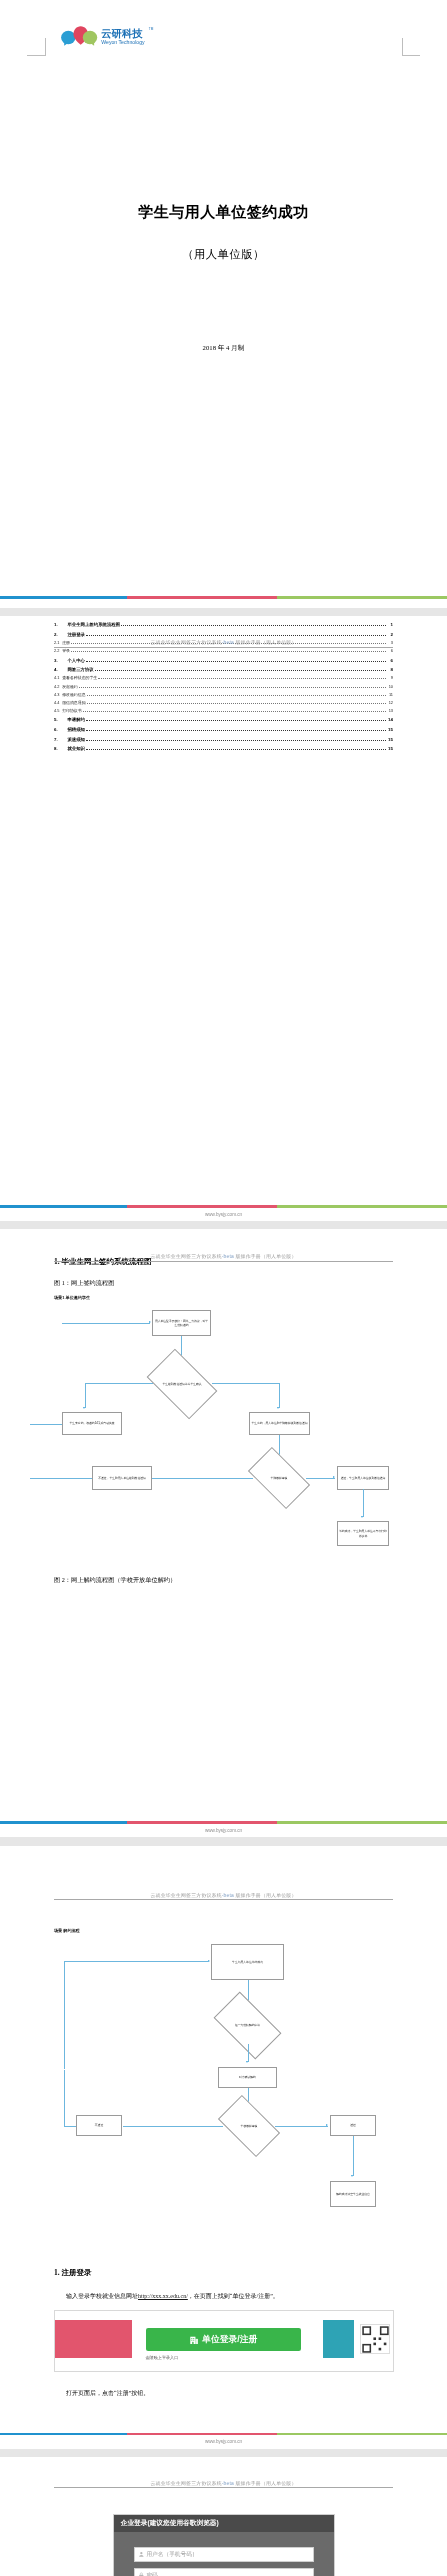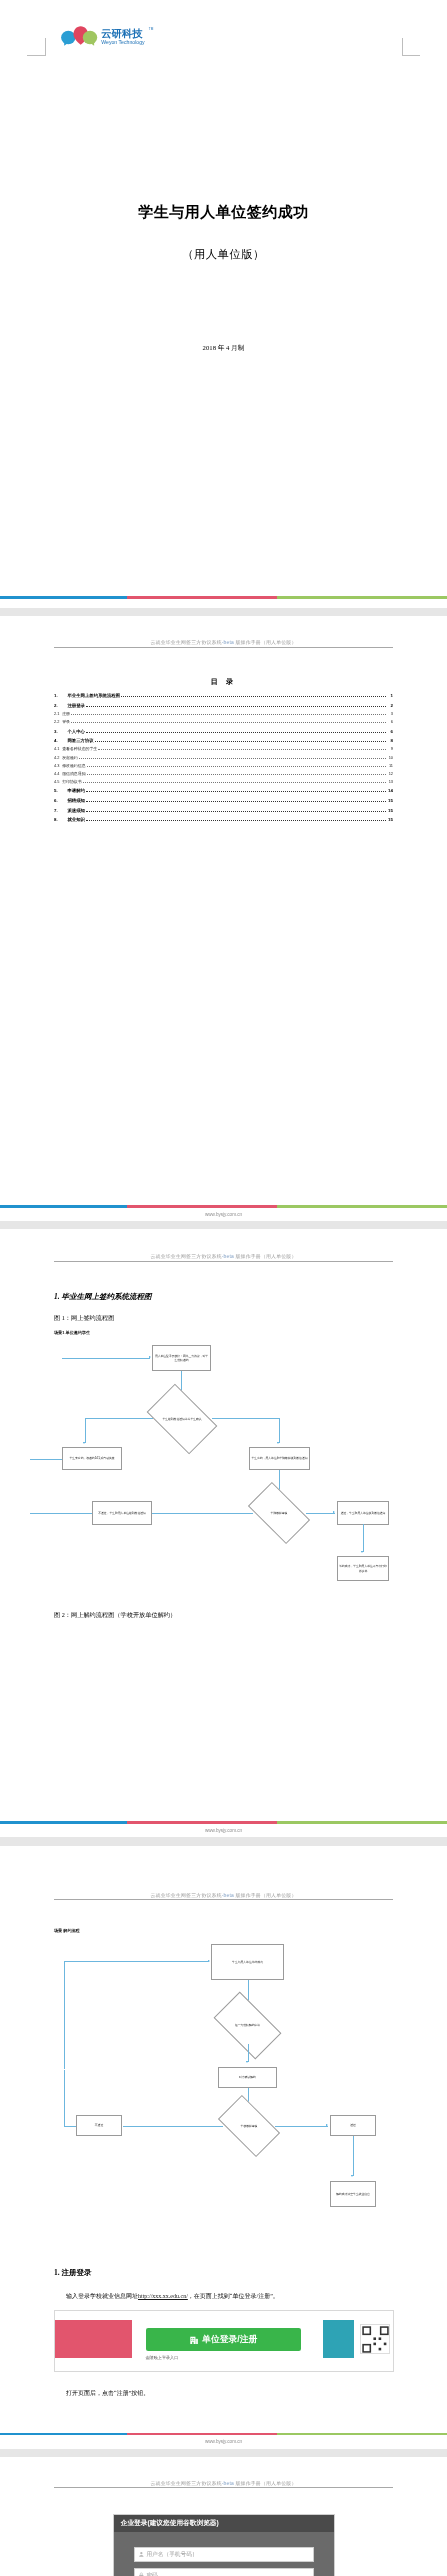--- a/index.html
+++ b/index.html
@@ -303,21 +303,20 @@
   </div>
 
   <div class="page-gap"></div>
 
   <div class="page" style="height:605px;">
 
     <div class="run-header" style="top:23px;">
       <span>云就业毕业生网签三方协议系统</span><span class="beta">-beta</span><span> 版操作手册（用人单位版）</span>
     </div>
 
-    <div class="toc-title" style="padding-top:61px;">目 录</div>
 
     <div class="toc-list" style="margin-top:6.2px;">
 
       <div class="toc-row lvl1">
         <span class="toc-num">1.</span>
         <span class="toc-label">毕业生网上签约系统流程图</span>
         <span class="toc-dots"></span>
         <span class="toc-page">1</span>
       </div>
 
@@ -430,21 +429,21 @@
   </div>
 
   <div class="page-gap"></div>
 
   <div class="page" style="height:608px;">
 
     <div class="run-header" style="top:24px;">
       <span>云就业毕业生网签三方协议系统</span><span class="beta">-beta</span><span> 版操作手册（用人单位版）</span>
     </div>
 
-    <div class="h1" style="margin-top:63px;font-style:italic;">1. 毕业生网上签约系统流程图</div>
+    <div class="h1" style="margin-top:28px;">1. 毕业生网上签约系统流程图</div>
 
     <div class="fig-cap" style="margin-top:11.3px;">图 1：网上签约流程图</div>
 
     <div class="scene-cap" style="margin-top:7.2px;">场景1 单位邀约学生</div>
 
     <div class="flow" style="height:247px; margin-top:6.2px;">
 
       <div class="fbox" style="left:152px; top:4.1px; width:59px; height:26px;">用人单位登录云校招：网签三方协议，对学生发起邀约</div>
 
       <div class="ln lnh" style="left:62px; top:16.5px; width:88px;"></div>

